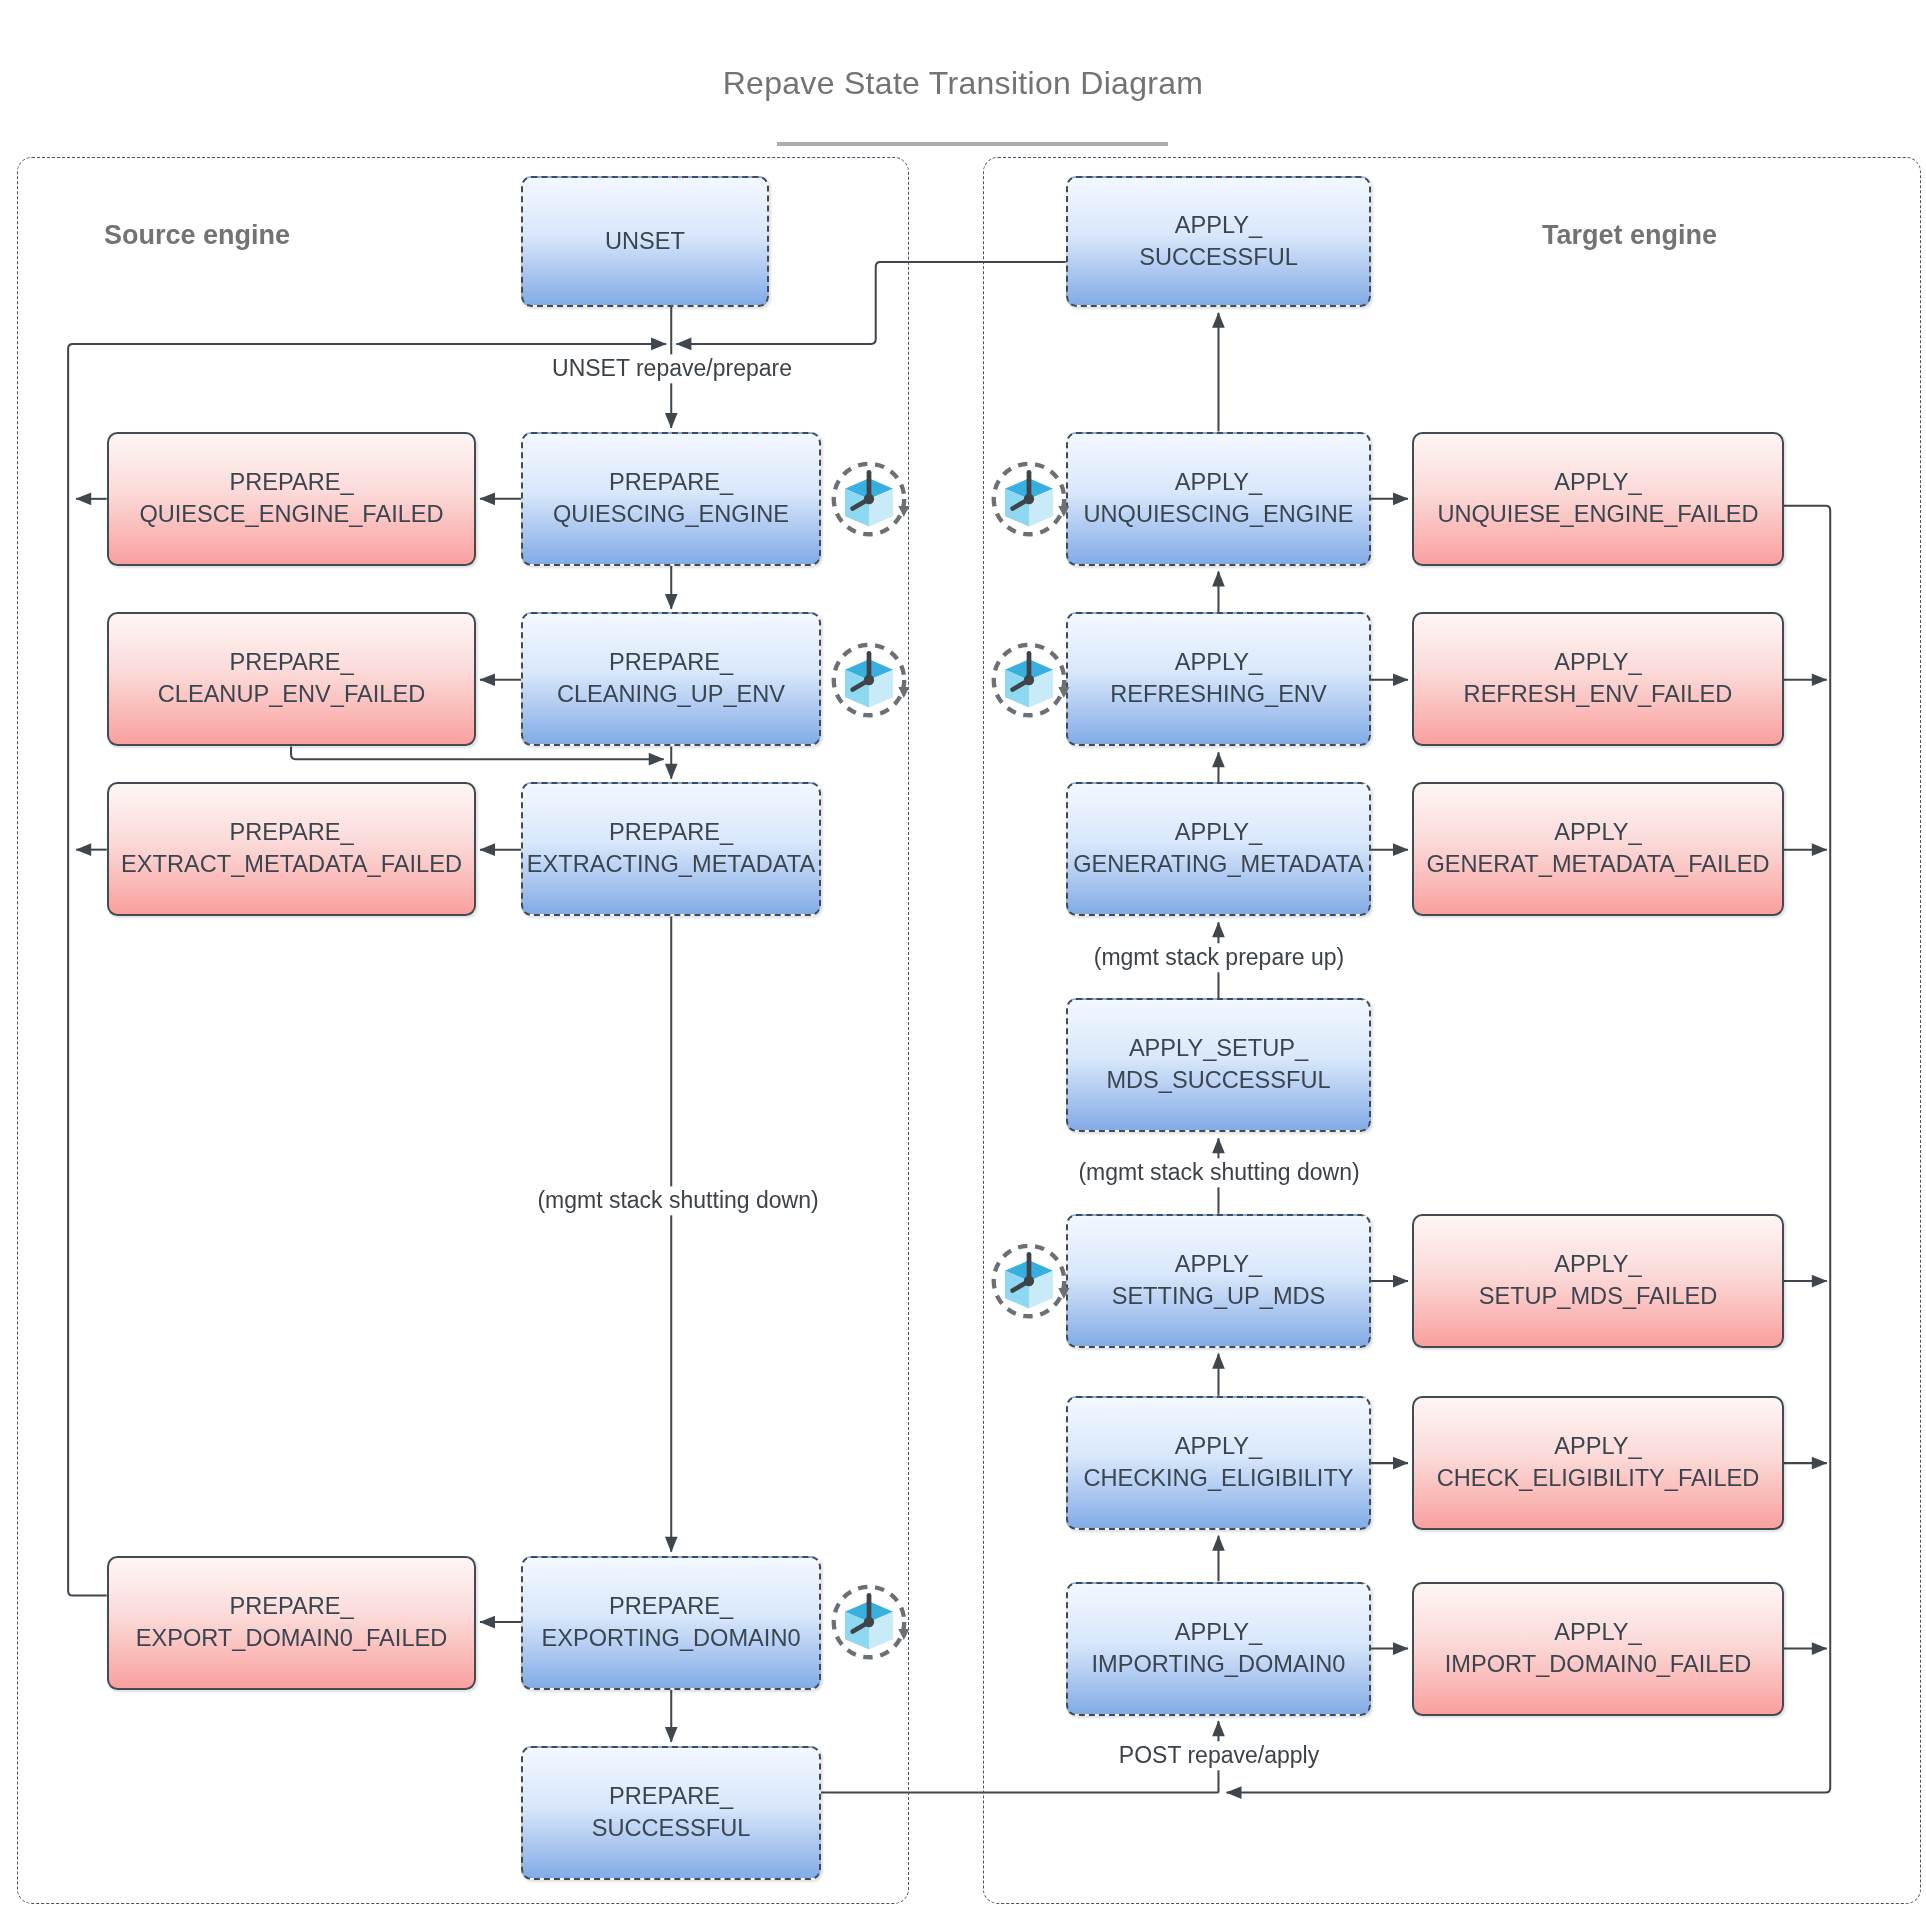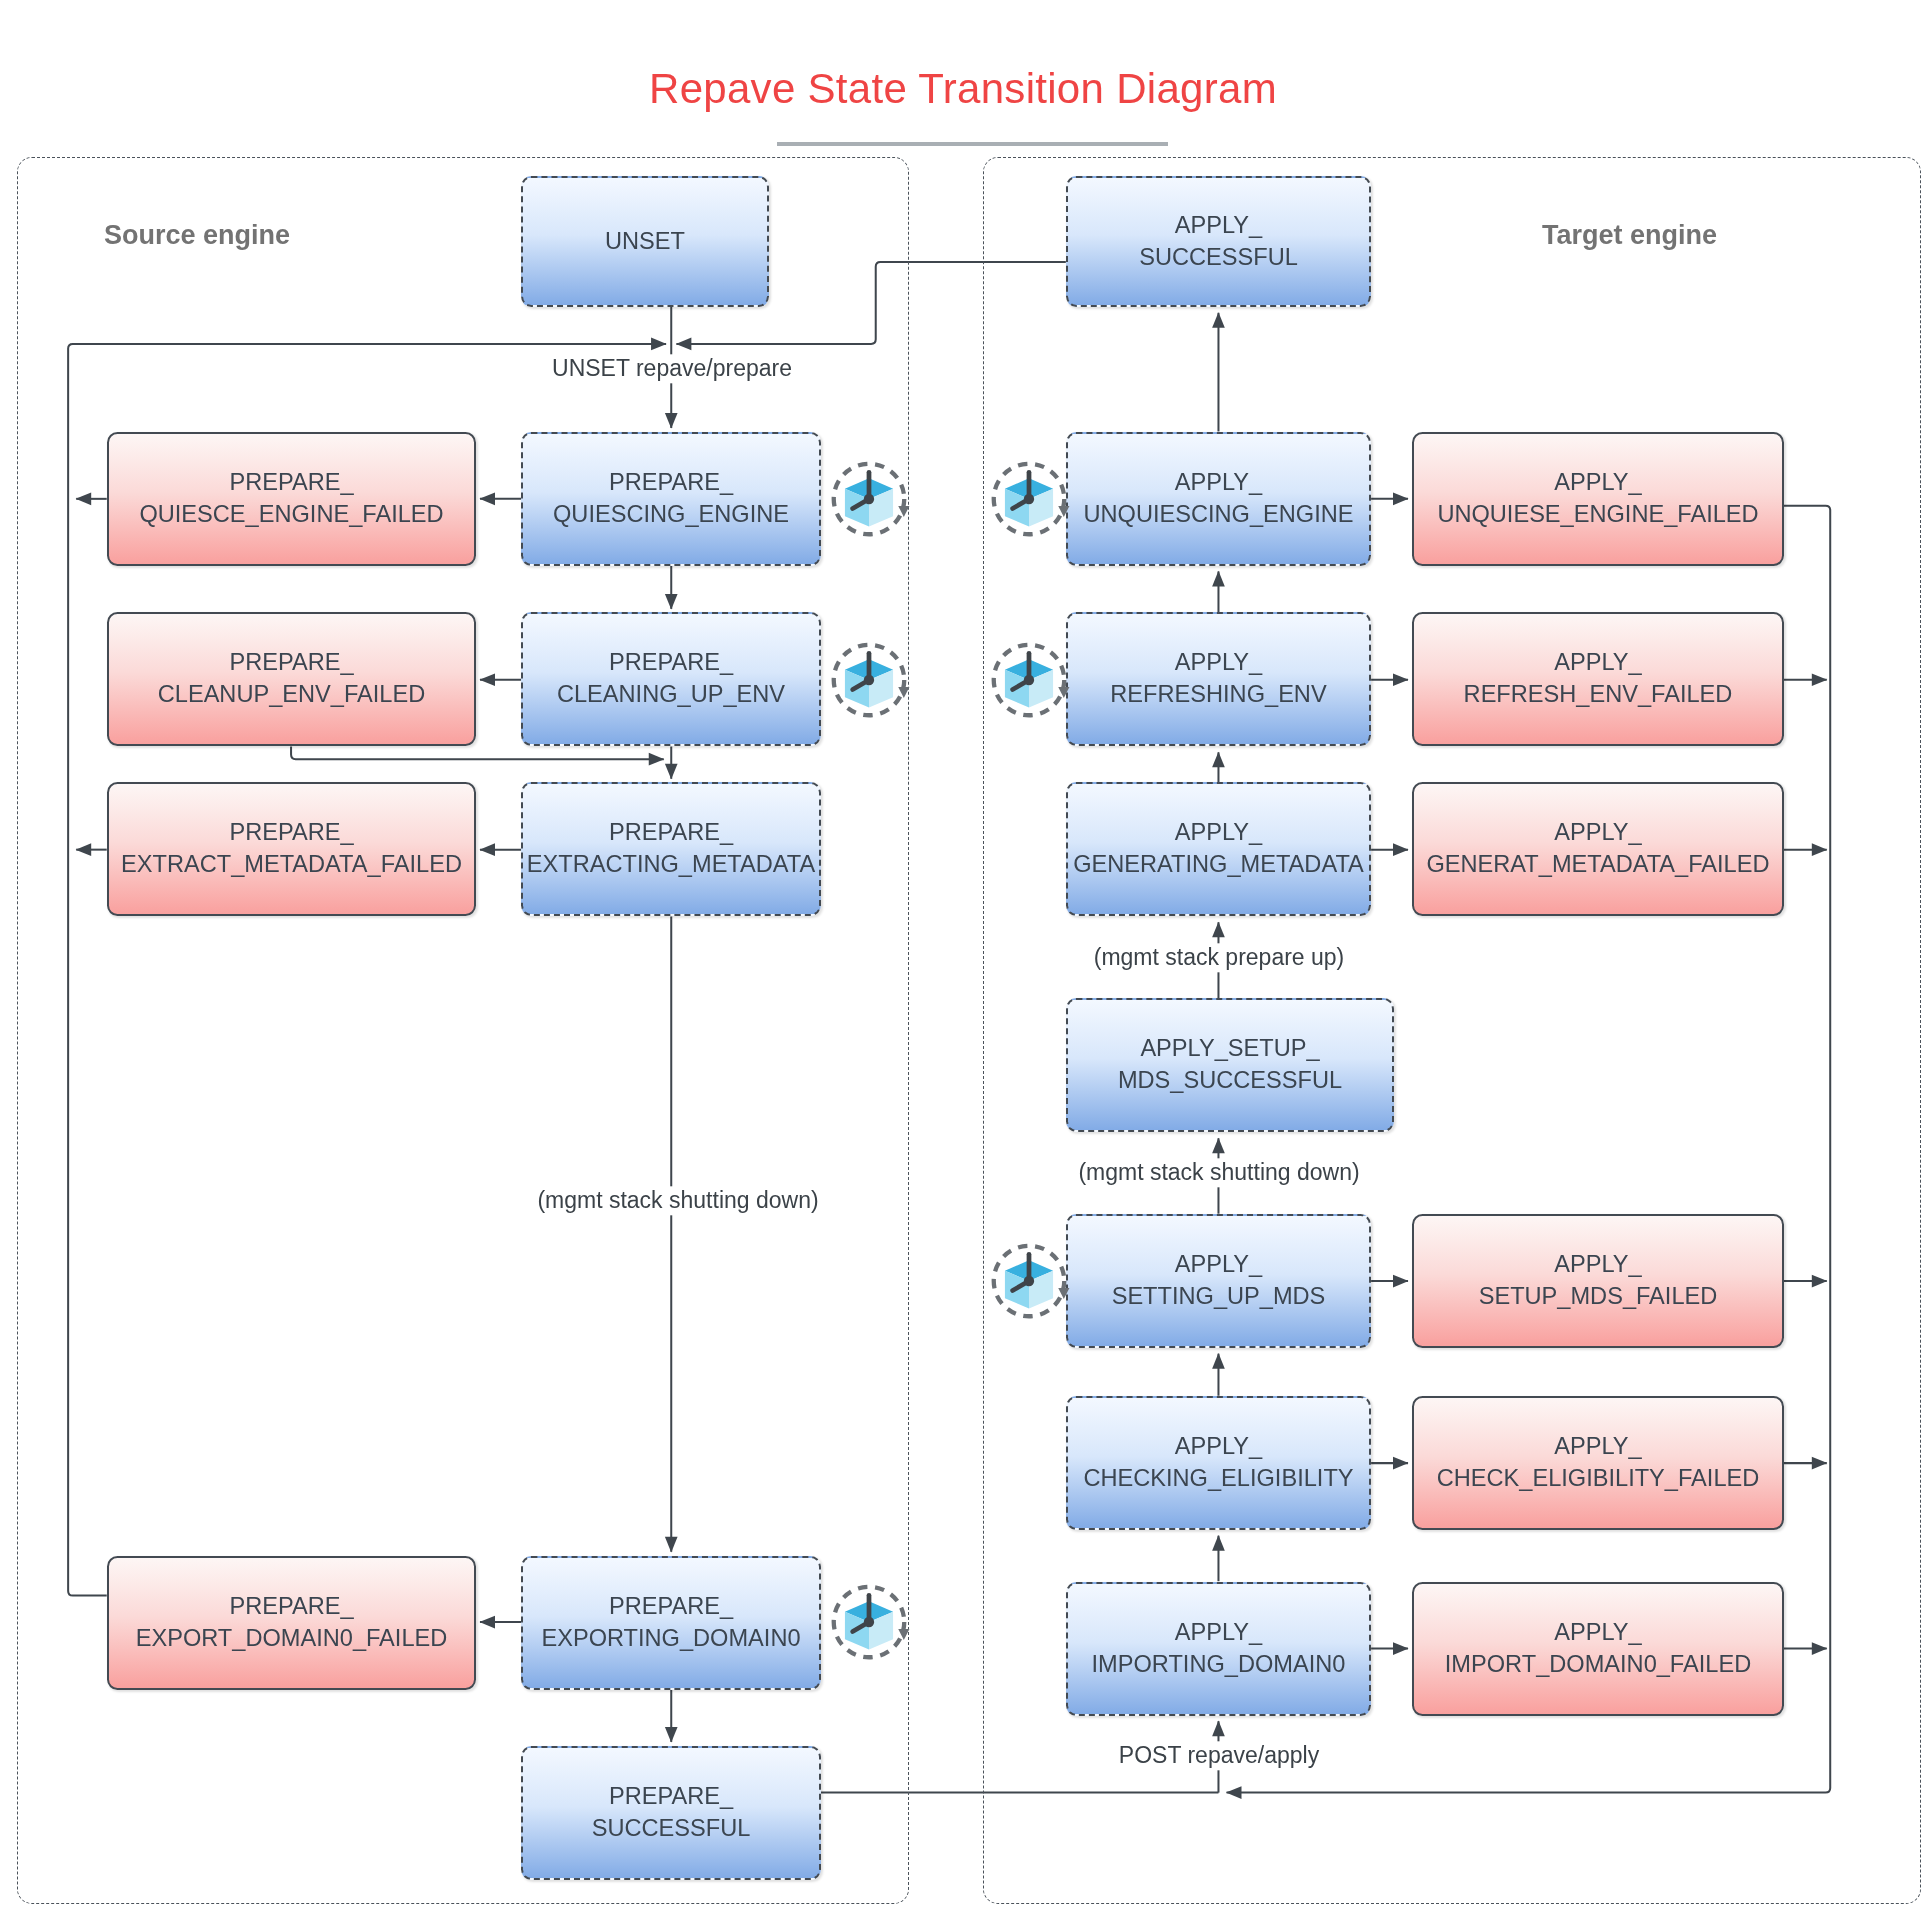--- a/index.html
+++ b/index.html
@@ -1,20 +1,20 @@
 <!DOCTYPE html>
 <html style="font-size:9.2px"><head>
 <meta charset="utf-8">
 <style>
   html,body{margin:0;padding:0;background:#ffffff;}
   #canvas{position:relative;width:1926px;height:1913px;background:#ffffff;
           font-family:"Liberation Sans","DejaVu Sans",sans-serif;overflow:hidden;}
 
   .title{position:absolute;left:0;right:0;top:65px;text-align:center;
-         font-size:42px;font-weight:400;color:#ef4444;letter-spacing:0.3px;}
+         font-size:32px;font-weight:400;color:#737373;letter-spacing:0.3px;}
   .subtitle{position:absolute;left:0;right:0;top:113px;text-align:center;
             font-size:17.3px;color:#9aa1a8;}
   .subrule{position:absolute;left:777px;top:142px;width:391px;height:3.5px;background:#a9afb4;}
 
   .engine{position:absolute;border:1.7px dashed #4a525a;border-radius:15px;background:transparent;}
   #src-engine{left:17.3px;top:157px;width:890px;height:1745px;}
   #tgt-engine{left:983px;top:157px;width:936px;height:1745px;}
   .engine-label{position:absolute;font-size:27px;font-weight:700;color:#737373;}
   #src-engine-label{left:104px;top:220px;}
   #tgt-engine-label{left:1542px;top:220px;}
@@ -129,21 +129,21 @@
   <div class="node red" style="left:1412px;top:432px;width:372px;height:134px;">APPLY_
 UNQUIESE_ENGINE_FAILED</div>
   <div class="node blue" style="left:1066px;top:612px;width:305px;height:134px;">APPLY_
 REFRESHING_ENV</div>
   <div class="node red" style="left:1412px;top:612px;width:372px;height:134px;">APPLY_
 REFRESH_ENV_FAILED</div>
   <div class="node blue" style="left:1066px;top:782px;width:305px;height:134px;">APPLY_
 GENERATING_METADATA</div>
   <div class="node red" style="left:1412px;top:782px;width:372px;height:134px;">APPLY_
 GENERAT_METADATA_FAILED</div>
-  <div class="node blue" style="left:1066px;top:998px;width:328px;height:134px;">APPLY_SETUP_
+  <div class="node blue" style="left:1066px;top:998px;width:305px;height:134px;">APPLY_SETUP_
 MDS_SUCCESSFUL</div>
   <div class="node blue" style="left:1066px;top:1214px;width:305px;height:134px;">APPLY_
 SETTING_UP_MDS</div>
   <div class="node red" style="left:1412px;top:1214px;width:372px;height:134px;">APPLY_
 SETUP_MDS_FAILED</div>
   <div class="node blue" style="left:1066px;top:1396px;width:305px;height:134px;">APPLY_
 CHECKING_ELIGIBILITY</div>
   <div class="node red" style="left:1412px;top:1396px;width:372px;height:134px;">APPLY_
 CHECK_ELIGIBILITY_FAILED</div>
   <div class="node blue" style="left:1066px;top:1582px;width:305px;height:134px;">APPLY_

